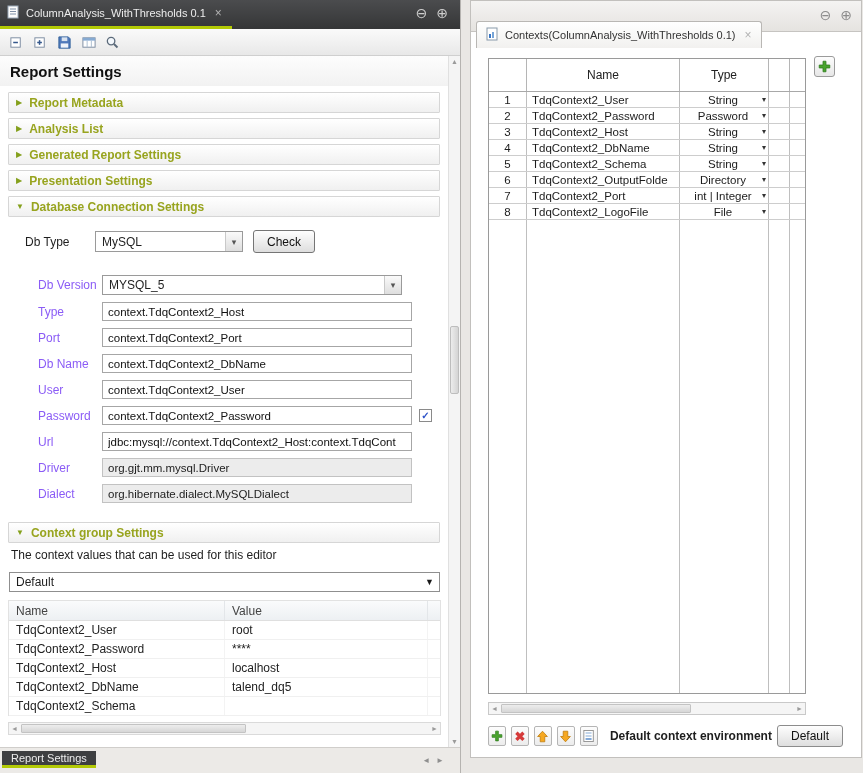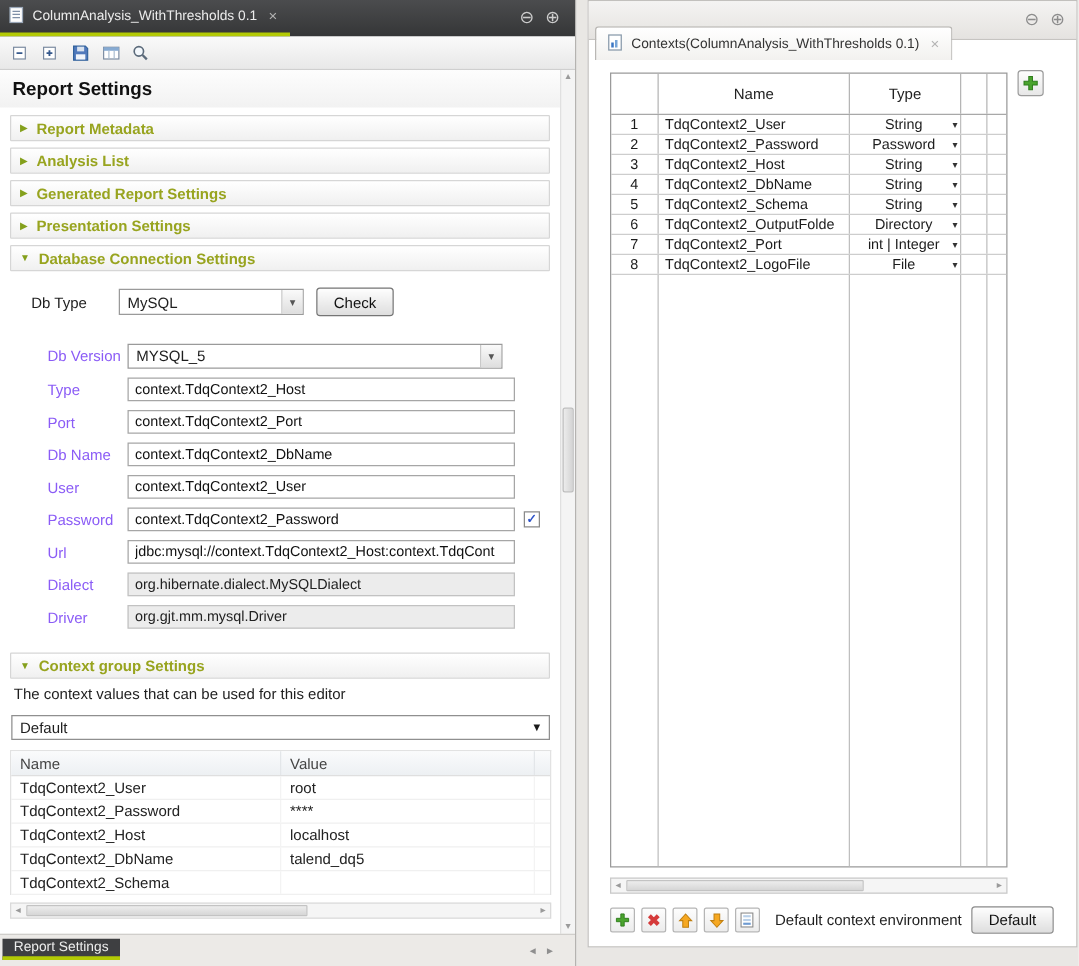--- a/index.html
+++ b/index.html
@@ -94,21 +94,21 @@
   .ctx-fill { flex:1; display:grid; grid-template-columns:38px 153px 89px 21px 1fr; }
   .ctx-fill > div { border-right:1px solid #bfbfbf; }
   .ctx-fill > div:last-child { border-right:none; }
 
   .ctx-hscroll { position:absolute; left:17px; top:664px; width:318px; height:13px; background:#f5f5f5; border:1px solid #c9c9c9; }
   .ctx-hscroll .hs-thumb { left:12px; width:190px; }
 
   .ctx-footer { position:absolute; left:17px; right:18px; top:692px; height:24px; display:flex; align-items:center; gap:5px; }
   .fbtn { width:20px; height:20px; border:1px solid #b5b5b5; border-radius:2px; background:linear-gradient(#fdfdfd,#ececec); display:flex; align-items:center; justify-content:center; }
   .fbtn .del-glyph { color:#d53a3a; font-size:13px; font-weight:bold; line-height:1; }
-  .footer-label { margin-left:7px; font-size:12px; color:#1e1e1e; white-space:nowrap; }
+  .footer-label { margin-left:7px; font-size:12px; color:#1e1e1e; white-space:nowrap;font-weight:bold; }
   .default-btn { margin-left:auto; border:1px solid #8c8c8c; border-radius:3px; background:linear-gradient(#fefefe,#dedede); padding:3px 13px; font-family:"Liberation Sans",sans-serif; font-size:12px; color:#111; }
 </style>
 </head>
 <body>
 
 <div class="app">
 
   <section class="lp">
 
     <div class="lp-tabbar">
@@ -231,26 +231,26 @@
           <input class="tinput" readonly="" value="context.TdqContext2_Password" style="">
           <span class="cb">
               <span>✓</span>
             </span>
         </div>
         <div class="field-row">
           <span class="field-label">Url</span>
           <input class="tinput" readonly="" value="jdbc:mysql://context.TdqContext2_Host:context.TdqCont" style="">
         </div>
         <div class="field-row">
+          <span class="field-label">Driver</span>
+          <input class="tinput disabled" readonly="" value="org.gjt.mm.mysql.Driver" style="">
+        </div>
+        <div class="field-row">
           <span class="field-label">Dialect</span>
           <input class="tinput disabled" readonly="" value="org.hibernate.dialect.MySQLDialect" style="">
-        </div>
-        <div class="field-row">
-          <span class="field-label">Driver</span>
-          <input class="tinput disabled" readonly="" value="org.gjt.mm.mysql.Driver" style="">
         </div>
       </div>
 
       <div class="ctxg-gap"></div>
       <div class="secbar">
         <span class="sec-arrow">▼</span>
         <span class="sec-label">Context group Settings</span>
       </div>
       <div class="ctxg-desc">The context values that can be used for this editor</div>
 

